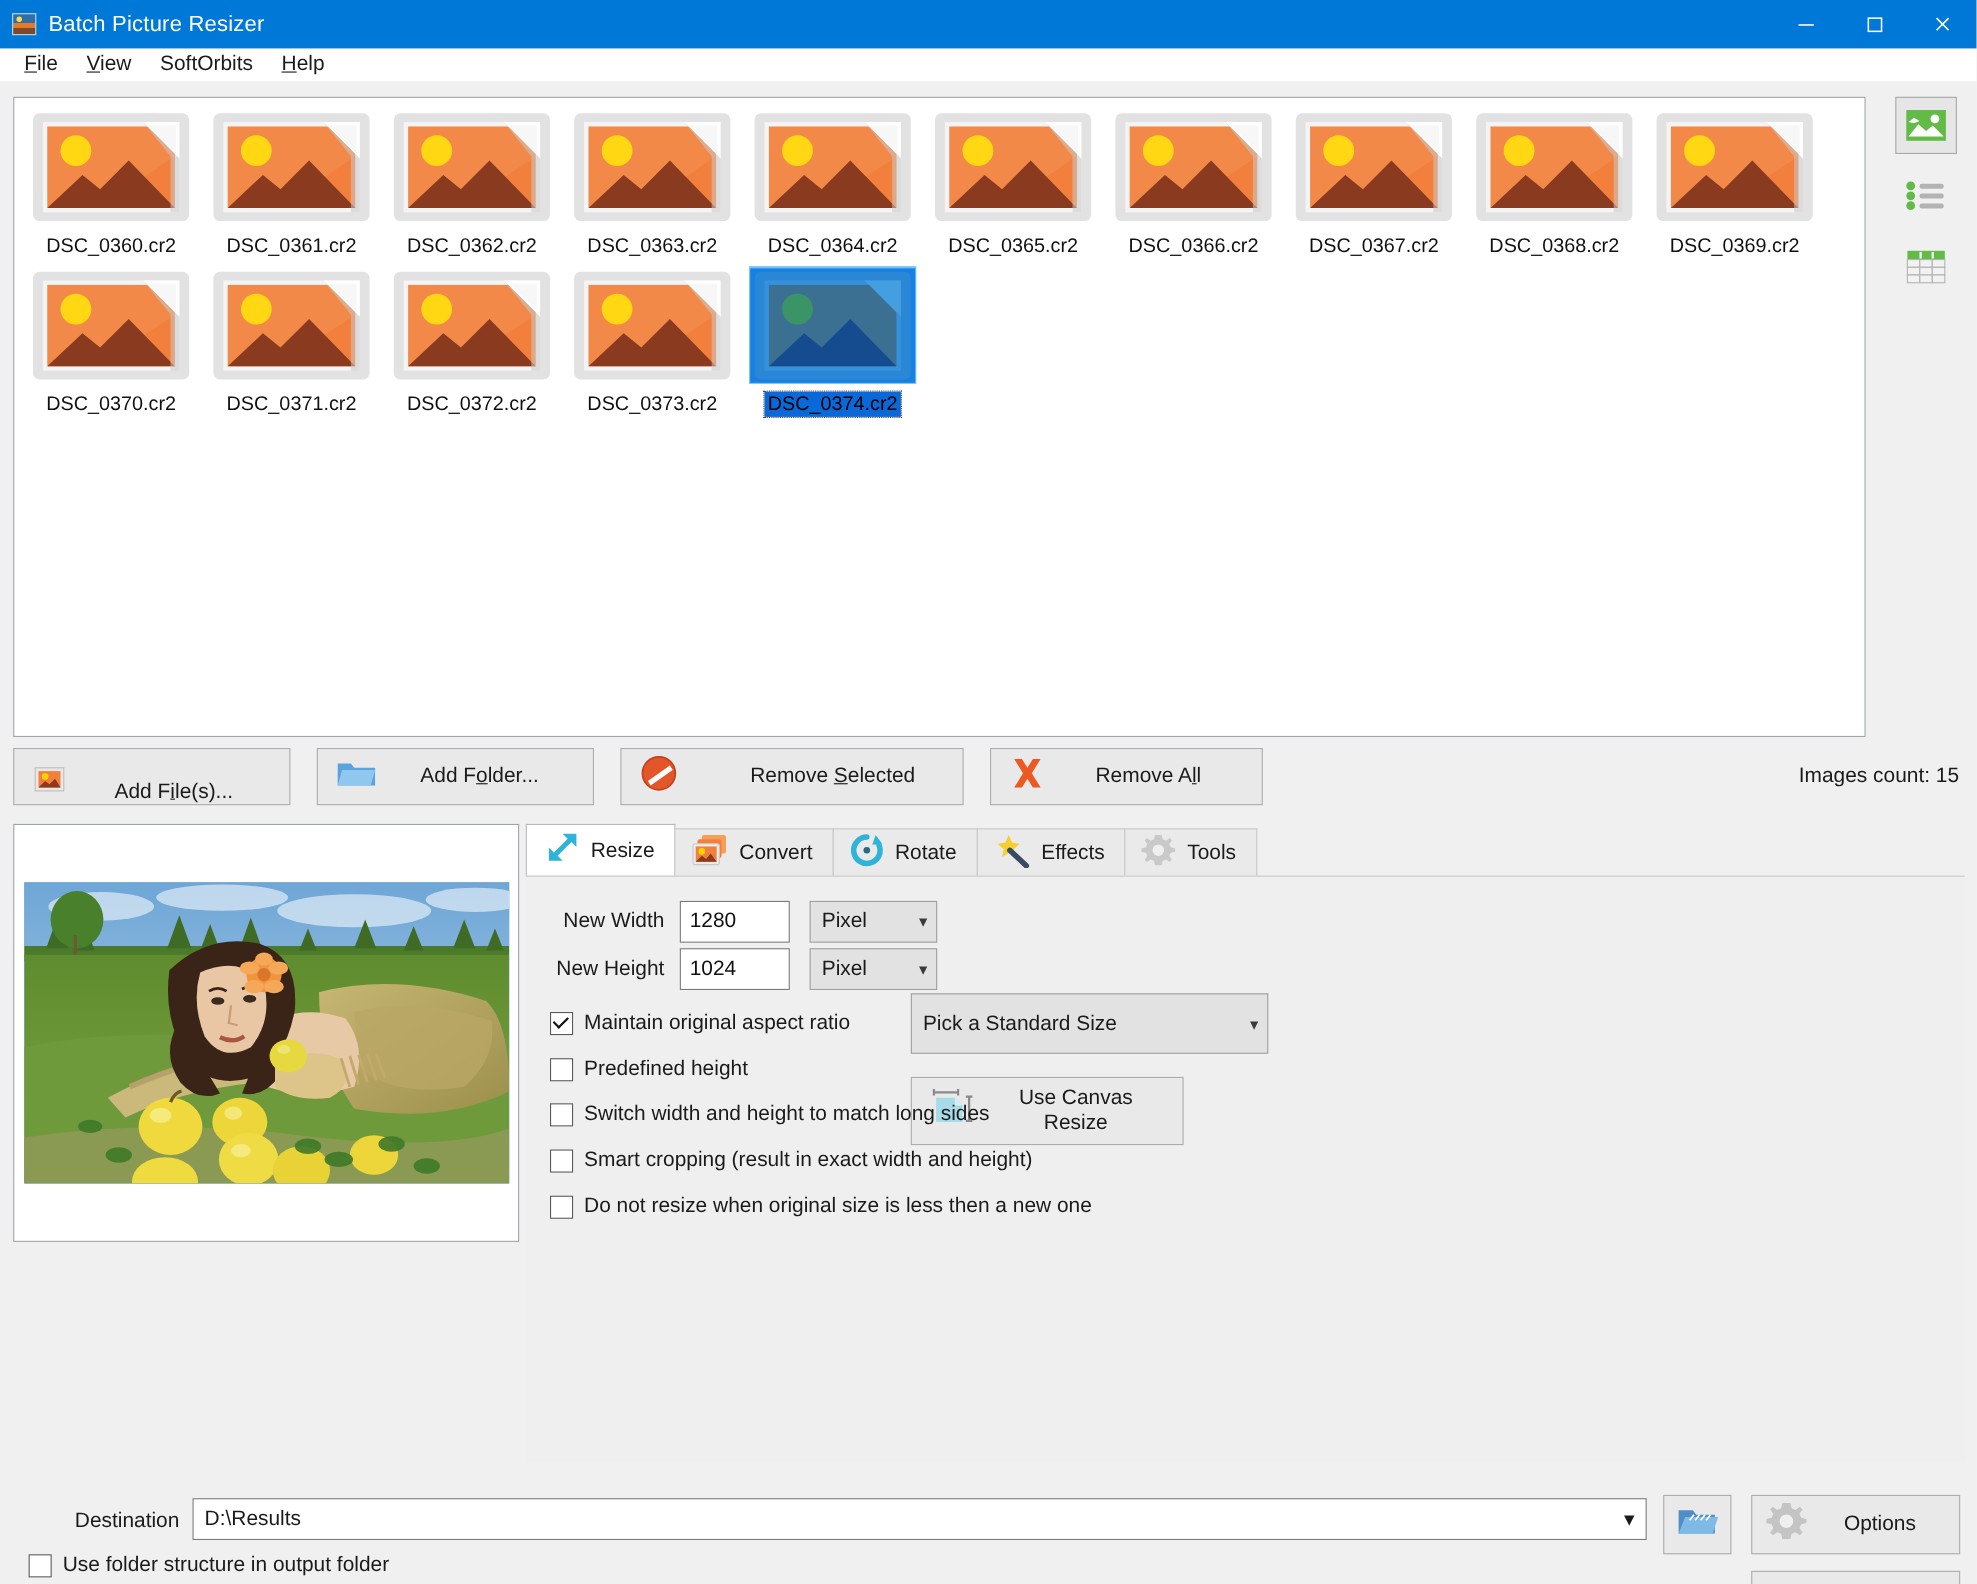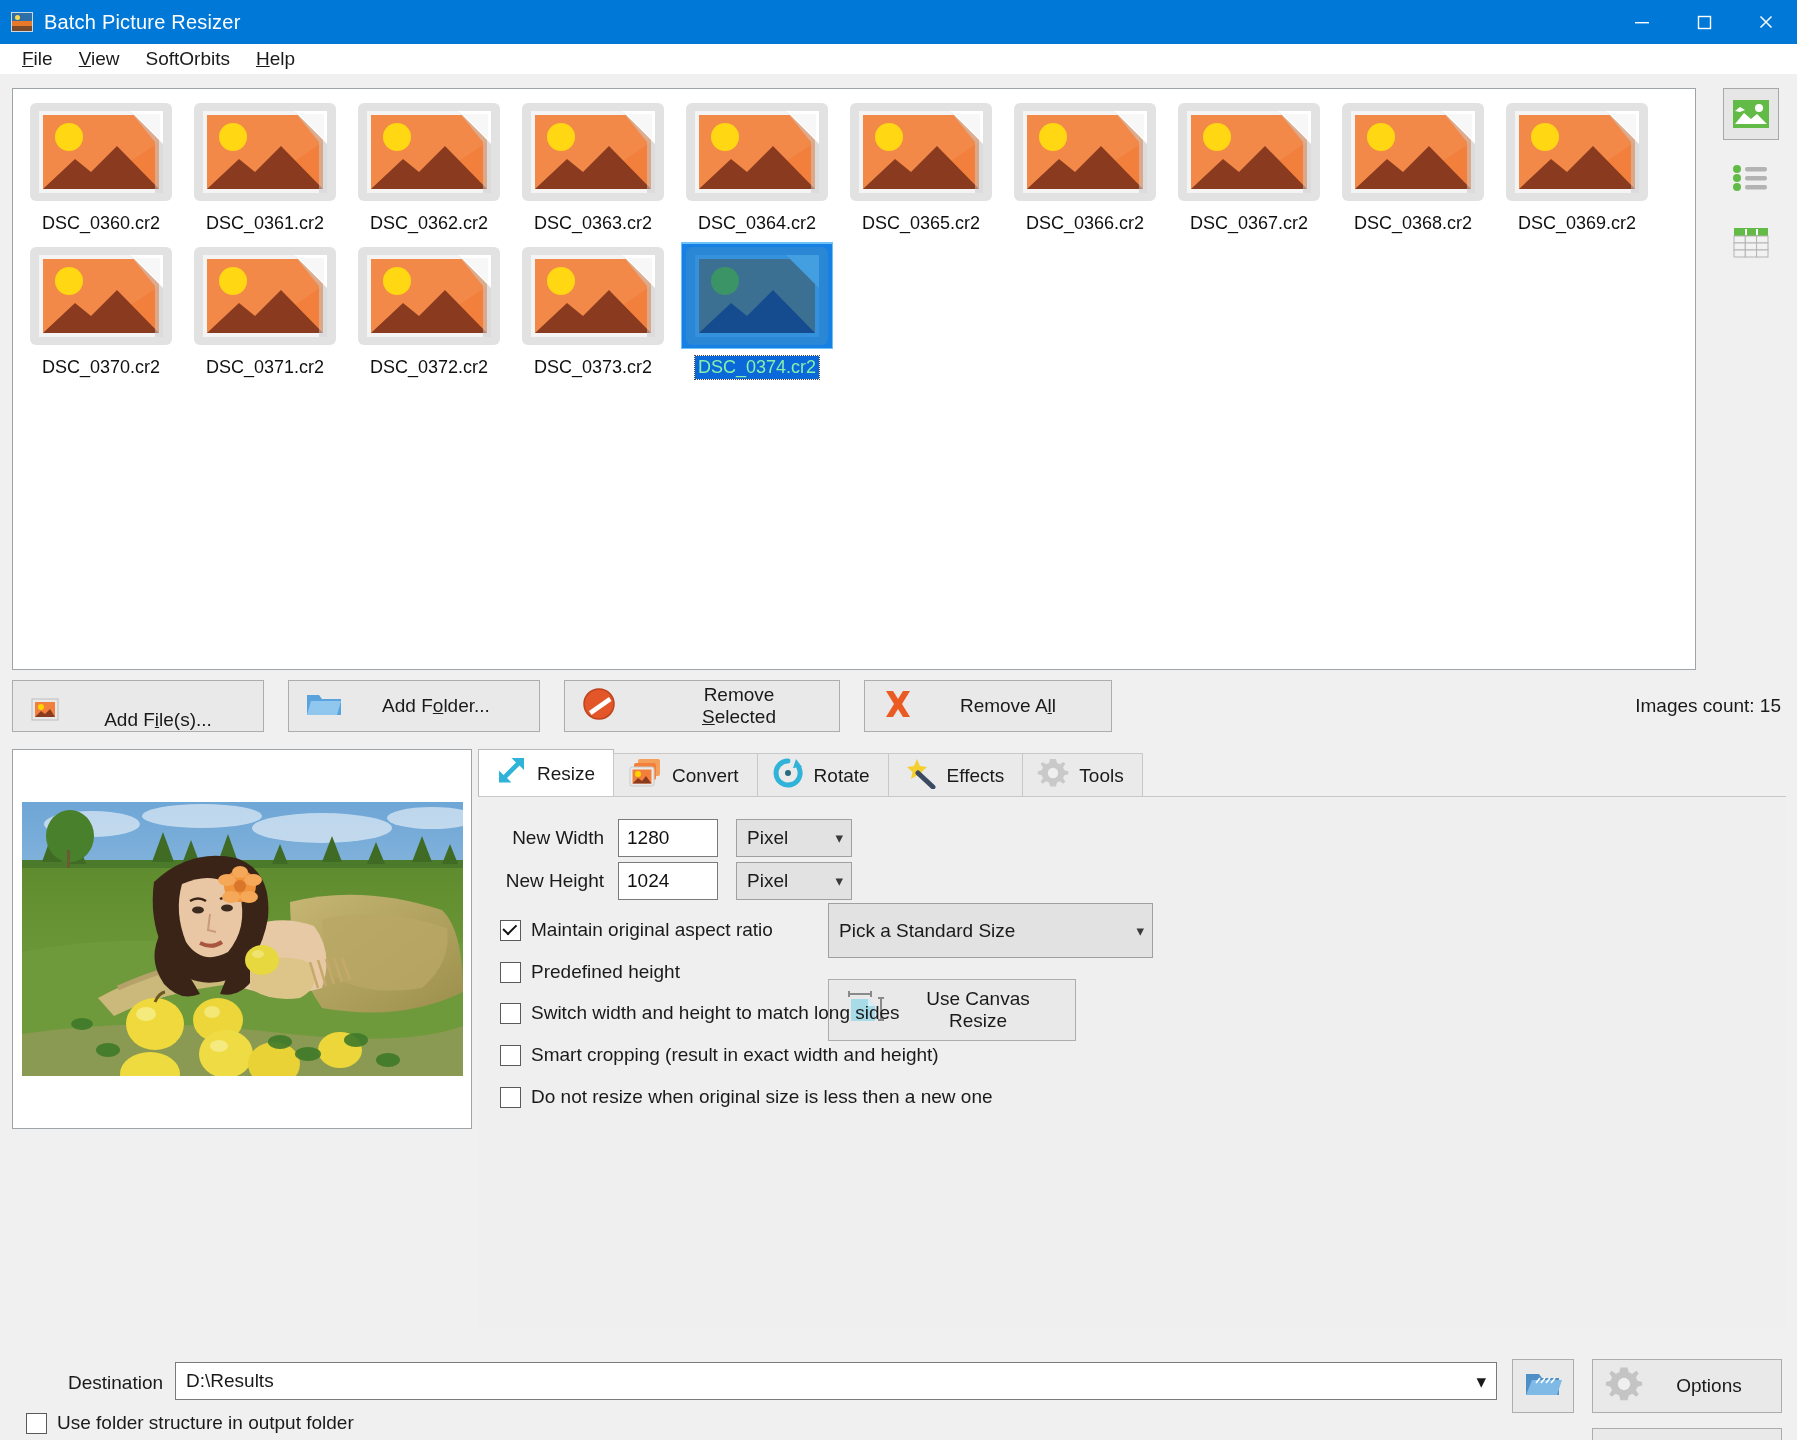--- a/index.html
+++ b/index.html
@@ -58,21 +58,21 @@
     display: flex; flex-direction: column; align-items: center;
     padding-top: 5px; cursor: default;
   }
   .thumb-box { width: 150px; height: 104px; display:flex; align-items:center; justify-content:center; position: relative; }
   .thumb-img { width: 144px; height: 100px; position: relative; }
   .thumb-cell .cap {
     font-size: 18px; margin-top: 8px; color: #101010; white-space: nowrap;
     padding: 1px 3px;
   }
   .thumb-cell.selected .cap {
-    background: #0a68d8; color: #86efac; outline: 1px dotted #4a4a4a;
+    background: #0a68d8; color: #000000; outline: 1px dotted #4a4a4a;
   }
   .thumb-cell.selected .thumb-img::after {
     content: ""; position: absolute; inset: -4px -4px -3px -4px;
     background: #34a9f0; opacity: .72; mix-blend-mode: multiply;
   }
   .thumb-cell.selected .thumb-box {
     background: #34a9f0;
   }
 
   
@@ -89,21 +89,21 @@
   
   #btn-row { position: absolute; left: 12px; top: 606px; display: flex; gap: 24px; }
   .abtn {
     height: 52px; background: #e9e9e9; border: 1px solid #adadad;
     display: flex; align-items: center; padding: 0 16px; gap: 16px;
     font-size: 19px; cursor: default;
   }
   .abtn .lbl { flex: 1; text-align: center; padding-right: 10px; }
   #abtn-addfiles { width: 252px; align-items: flex-end; }
   #abtn-addfolder { width: 252px; }
-  #abtn-removesel { width: 276px; gap: 48px; }
+  #abtn-removesel { width: 312px; gap: 48px; }
   #abtn-removeall { width: 248px; }
   #images-count { position: absolute; right: 16px; top: 621px; font-size: 19px; }
 
   
   #preview-panel {
     position: absolute; left: 12px; top: 675px;
     width: 460px; height: 380px;
     background: #fff; border: 1px solid #9fa4a8;
     display: flex; align-items: center; justify-content: center;
   }

